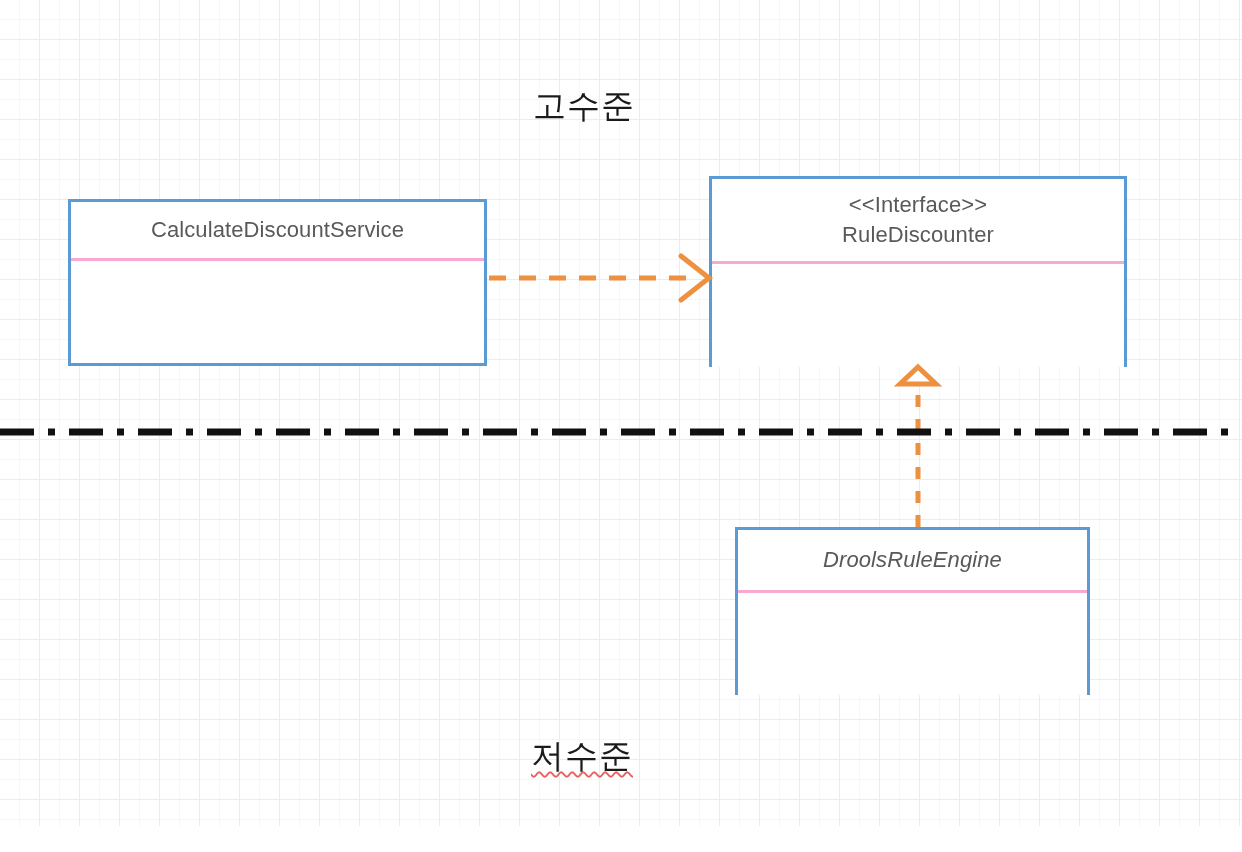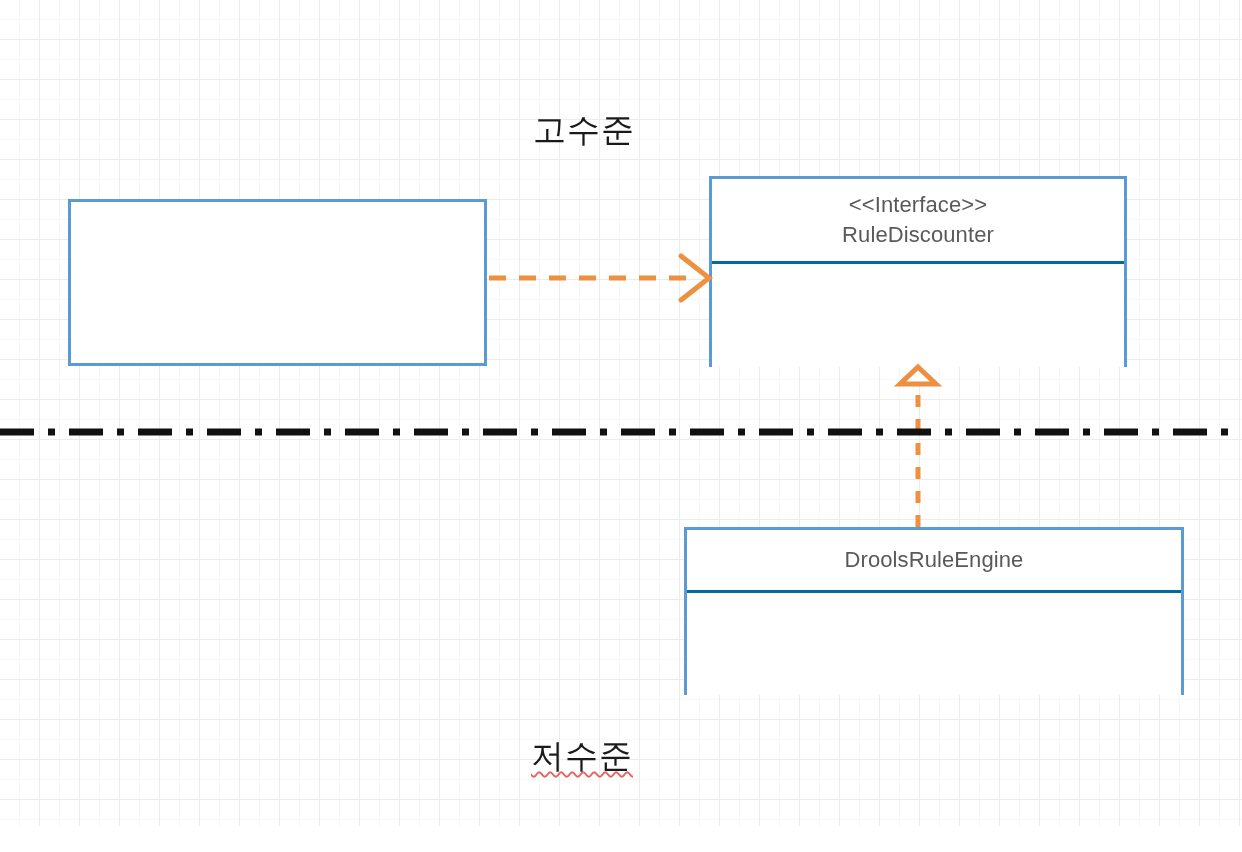--- a/index.html
+++ b/index.html
@@ -36,21 +36,21 @@
 
   
   .uml-box {
     position: absolute;
     box-sizing: border-box;
     border: 3px solid #5B9BD5;
     background: #ffffff;
   }
   .uml-header {
     box-sizing: border-box;
-    border-bottom: 3px solid #0369a1;
+    border-bottom: 3px solid #f9a8d4;
     display: flex;
     align-items: center;
     justify-content: center;
     text-align: center;
     color: #595959;
     font-size: 22px;
     line-height: 1.38;
     letter-spacing: 0.1px;
     white-space: pre-line;
   }
@@ -92,33 +92,34 @@
     pointer-events: none;
   }
 </style>
 </head>
 <body>
 
 <div id="canvas">
 
   <div id="grid-bg"></div>
 
-  <div class="layer-label" style="left:533px; top:108px;">고수준</div>
+  <div class="layer-label" style="left:533px; top:84px;">고수준</div>
 
   <div class="uml-box" style="left:68px; top:199px; width:419px; height:167px;">
+    <div class="uml-header" style="height:59px;">CalculateDiscountService</div>
     <div class="uml-body" style="height:102px;"></div>
   </div>
 
   <div class="uml-box" style="left:709px; top:176px; width:418px; height:191px;">
     <div class="uml-header" style="height:85px;">&lt;&lt;Interface&gt;&gt;
 RuleDiscounter</div>
     <div class="uml-body" style="height:103px;"></div>
   </div>
 
-  <div class="uml-box" style="left:684px; top:527px; width:500px; height:168px;">
+  <div class="uml-box" style="left:735px; top:527px; width:355px; height:168px;font-style:italic;">
     <div class="uml-header" style="height:63px;">DroolsRuleEngine</div>
     <div class="uml-body" style="height:102px;"></div>
   </div>
 
   <svg class="overlay" viewBox="0 0 1242 852">
      RuleDiscounter --&gt;
     <g>
       <line x1="489" y1="278" x2="691" y2="278" stroke="#ED9040" stroke-width="5" stroke-dasharray="17 13" stroke-linecap="butt"></line>
       <polyline points="681,256 709,278 681,300" fill="none" stroke="#ED9040" stroke-width="5" stroke-linecap="round" stroke-linejoin="miter"></polyline>
     </g>

